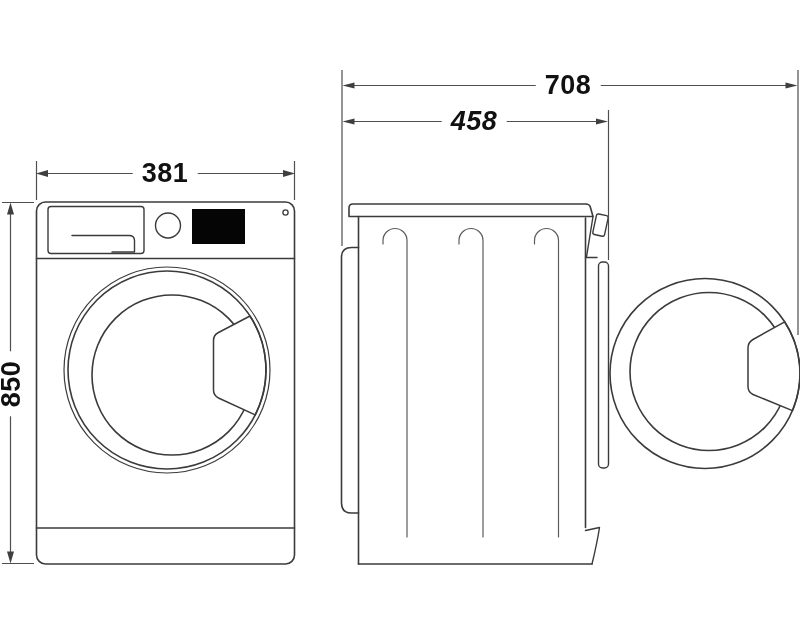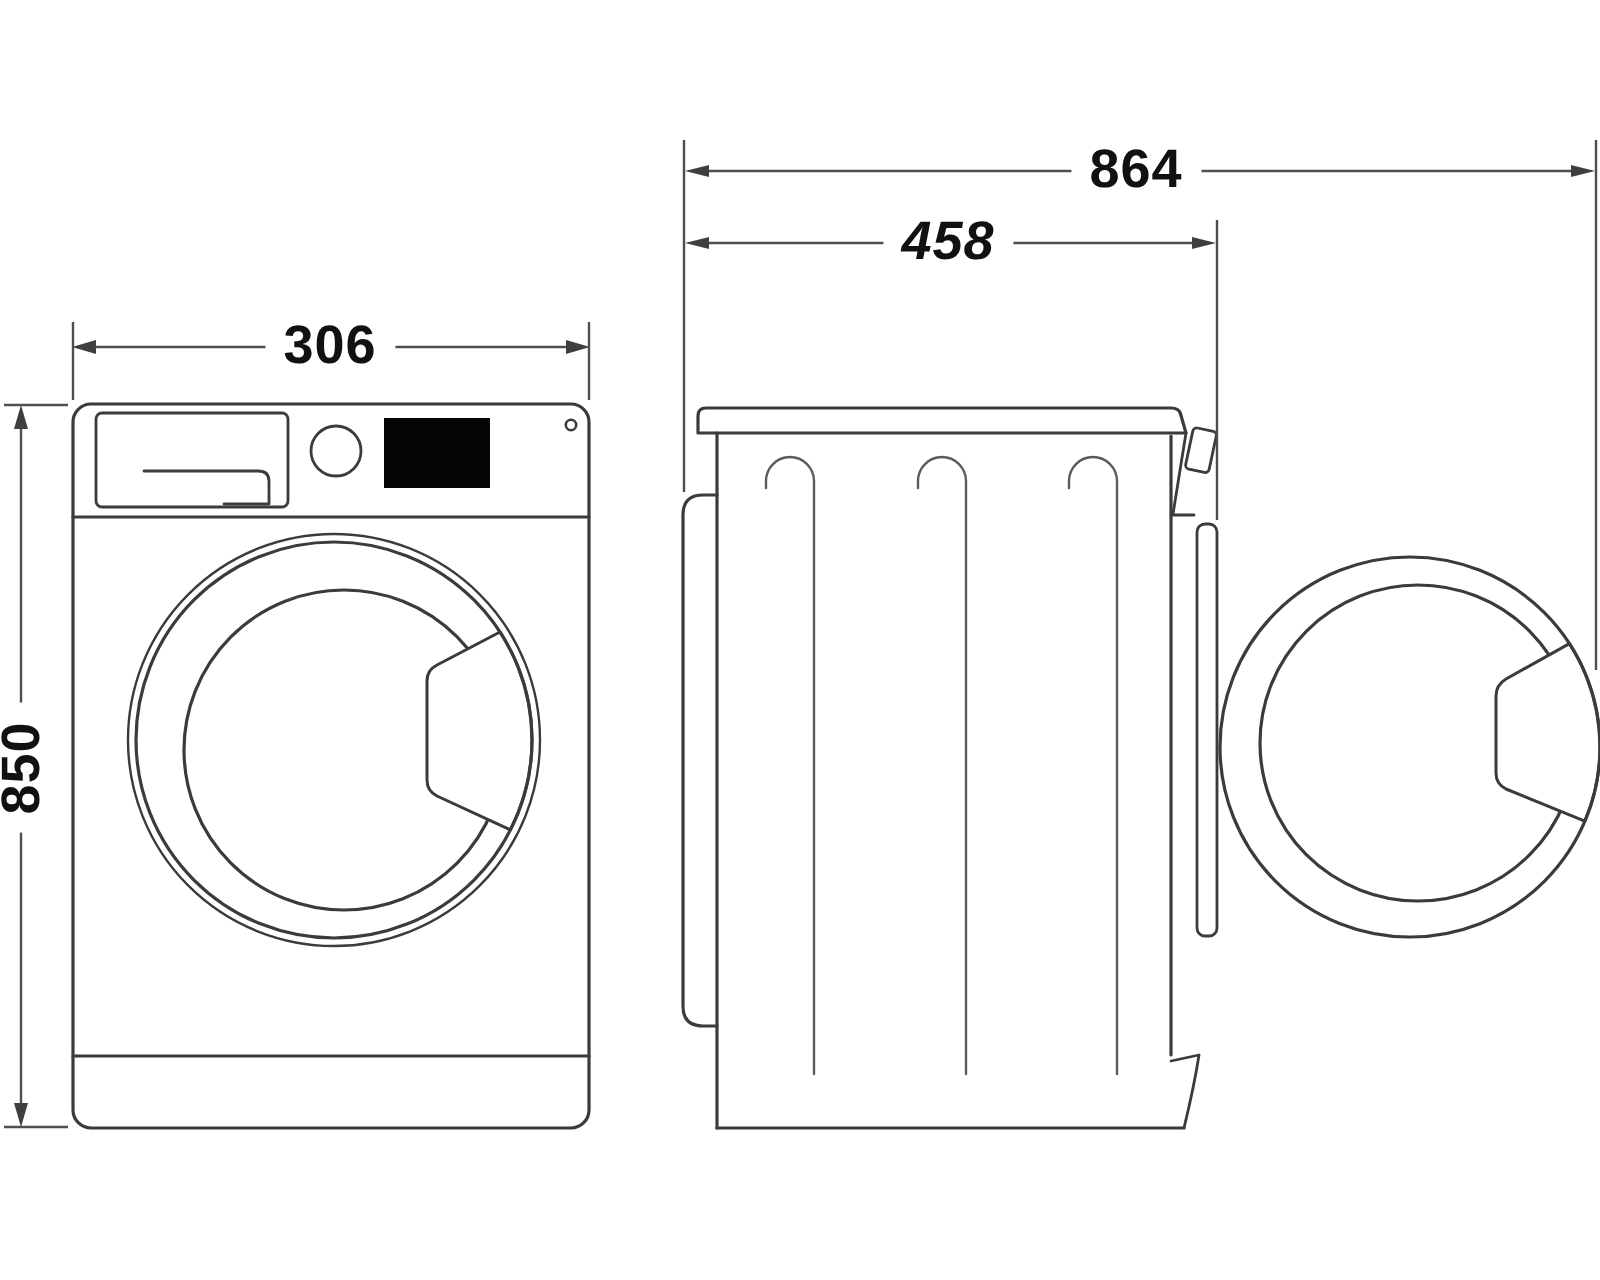--- a/index.html
+++ b/index.html
@@ -110,21 +110,21 @@
 
       <g>
         <path d="M608.5,110 V260"></path>
         <path d="M348,121.5 H603"></path>
         <polygon fill="#3f3f3f" stroke="none" points="342.5,121.5 354.5,118.5 354.5,124.5"></polygon>
         <polygon fill="#3f3f3f" stroke="none" points="608,121.5 596,118.5 596,124.5"></polygon>
       </g>
     </g>
   </svg>
 
-  <div class="dim-label" style="left:165px; top:173px;">306</div>
+  <div class="dim-label" style="left:165px; top:173px;">381</div>
 
   <div class="dim-label vertical" style="left:11px; top:384px;">850</div>
 
-  <div class="dim-label" style="left:568px; top:85px;">864</div>
+  <div class="dim-label" style="left:568px; top:85px;">708</div>
 
   <div class="dim-label" style="left:474px; top:121px;font-style:italic;">458</div>
 
 </div>
 
 </body></html>

